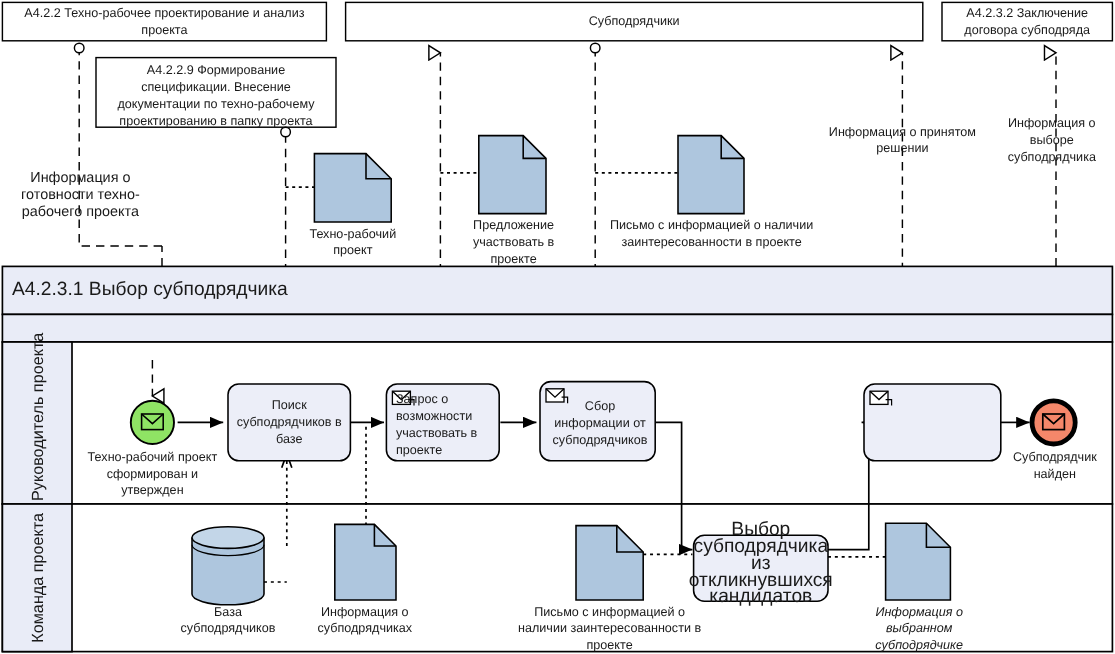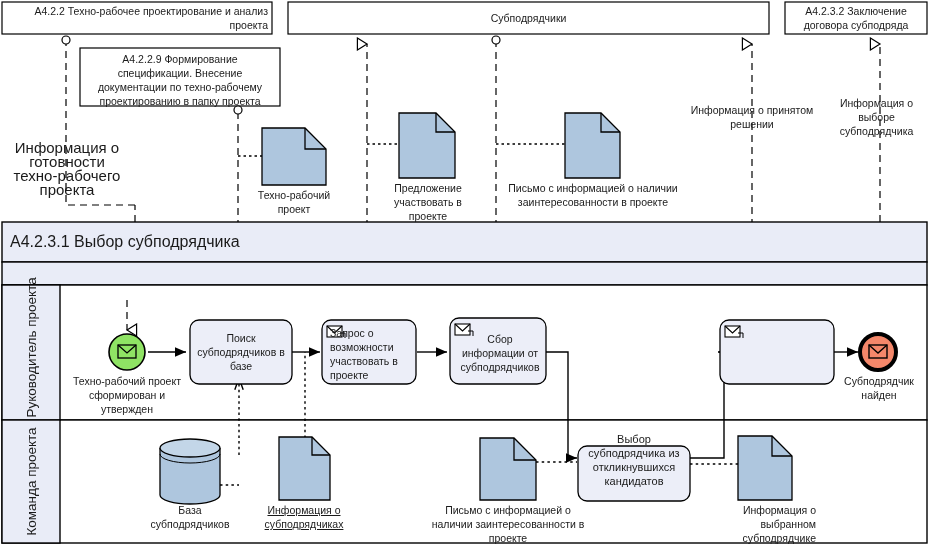--- a/index.html
+++ b/index.html
@@ -170,26 +170,26 @@
     <path d="M514,438 L514,460 L536,460" fill="none" stroke="#000" stroke-width="1.3"></path>
   </g>
   <g>
     <path d="M738,436 L772,436 L792,456 L792,500 L738,500 z" fill="#aec6de" stroke="#000" stroke-width="1.3"></path>
     <path d="M772,436 L772,456 L792,456" fill="none" stroke="#000" stroke-width="1.3"></path>
   </g>
 </svg>
 
 <div style="position:absolute;left:0;top:0;width:929px;height:545px;">
 
-  <div style="position:absolute;left:6px;top:4px;width:262px;text-align:right;font-size:10.5px;line-height:14px;color:#1a1a1a;">A4.2.2 Техно-рабочее проектирование и анализ проекта</div>
+  <div style="position:absolute;left:6px;top:4px;width:262px;text-align:center;font-size:10.5px;line-height:14px;color:#1a1a1a;">A4.2.2 Техно-рабочее проектирование и анализ проекта</div>
   <div style="position:absolute;left:292px;top:11px;width:473px;text-align:center;font-size:10.5px;line-height:14px;color:#1a1a1a;">Субподрядчики</div>
   <div style="position:absolute;left:789px;top:4px;width:134px;text-align:center;font-size:10.5px;line-height:14px;color:#1a1a1a;">A4.2.3.2 Заключение договора субподряда</div>
   <div style="position:absolute;left:84px;top:52px;width:192px;text-align:center;font-size:10.5px;line-height:14px;color:#1a1a1a;">A4.2.2.9 Формирование спецификации. Внесение документации по техно-рабочему проектированию в папку проекта</div>
 
-  <div style="position:absolute;left:8px;top:141px;width:118px;text-align:center;font-size:15px;line-height:14px;color:#1a1a1a;">Информация о готовности техно-рабочего проекта</div>
+  <div style="position:absolute;left:8px;top:141px;width:118px;text-align:center;font-size:12px;line-height:14px;color:#1a1a1a;">Информация о готовности техно-рабочего проекта</div>
   <div style="position:absolute;left:688px;top:103px;width:128px;text-align:center;font-size:10.5px;line-height:14px;color:#1a1a1a;">Информация о принятом решении</div>
   <div style="position:absolute;left:824px;top:96px;width:105px;text-align:center;font-size:10.5px;line-height:14px;color:#1a1a1a;">Информация о выборе субподрядчика</div>
 
   <div style="position:absolute;left:248px;top:188px;width:92px;text-align:center;font-size:10.5px;line-height:14px;color:#1a1a1a;">Техно-рабочий проект</div>
   <div style="position:absolute;left:380px;top:181px;width:96px;text-align:center;font-size:10.5px;line-height:14px;color:#1a1a1a;">Предложение участвовать в проекте</div>
   <div style="position:absolute;left:505px;top:181px;width:176px;text-align:center;font-size:10.5px;line-height:14px;color:#1a1a1a;">Письмо с информацией о наличии заинтересованности в проекте</div>
 
   <div style="position:absolute;left:10px;top:231px;font-size:16px;line-height:22px;color:#1a1a1a;">A4.2.3.1 Выбор субподрядчика</div>
 
   <div style="position:absolute;left:2px;top:285px;width:58px;height:135px;display:flex;align-items:center;justify-content:center;">
@@ -198,21 +198,21 @@
   <div style="position:absolute;left:2px;top:420px;width:58px;height:123px;display:flex;align-items:center;justify-content:center;">
     <span style="transform:rotate(-90deg);white-space:nowrap;font-size:13.5px;line-height:17px;color:#1a1a1a;text-align:center;display:block;width:120px;">Команда проекта</span>
   </div>
 
   <div style="position:absolute;left:62px;top:374px;width:130px;text-align:center;font-size:10.5px;line-height:14px;color:#1a1a1a;">Техно-рабочий проект сформирован и утвержден</div>
   <div style="position:absolute;left:834px;top:374px;width:90px;text-align:center;font-size:10.5px;line-height:14px;color:#1a1a1a;">Субподрядчик найден</div>
 
   <div style="position:absolute;left:192px;top:320px;width:98px;height:64px;display:flex;align-items:center;justify-content:center;text-align:center;font-size:10.5px;line-height:14px;color:#1a1a1a;">Поиск субподрядчиков в базе</div>
   <div style="position:absolute;left:330px;top:320px;width:82px;height:68px;display:flex;align-items:center;justify-content:center;font-size:10.5px;line-height:14px;color:#1a1a1a;">Запрос о возможности участвовать в проекте</div>
   <div style="position:absolute;left:456px;top:320px;width:88px;height:66px;display:flex;align-items:center;justify-content:center;text-align:center;font-size:10.5px;line-height:14px;color:#1a1a1a;">Сбор информации от субподрядчиков</div>
-  <div style="position:absolute;left:580px;top:432px;width:108px;height:55px;display:flex;align-items:center;justify-content:center;text-align:center;font-size:11px;line-height:14px;color:#1a1a1a;">Выбор субподрядчика из откликнувшихся кандидатов</div>
+  <div style="position:absolute;left:580px;top:442px;width:108px;height:55px;display:flex;align-items:center;justify-content:center;text-align:center;font-size:16px;line-height:14px;color:#1a1a1a;">Выбор субподрядчика из откликнувшихся кандидатов</div>
 
   <div style="position:absolute;left:140px;top:503px;width:100px;text-align:center;font-size:10.5px;line-height:14px;color:#1a1a1a;">База субподрядчиков</div>
-  <div style="position:absolute;left:252px;top:503px;width:104px;text-align:center;font-size:10.5px;line-height:14px;color:#1a1a1a;text-decoration:underline;">Информация о субподрядчиках</div>
+  <div style="position:absolute;left:252px;top:503px;width:104px;text-align:center;font-size:10.5px;line-height:14px;color:#1a1a1a;">Информация о субподрядчиках</div>
   <div style="position:absolute;left:424px;top:503px;width:168px;text-align:center;font-size:10.5px;line-height:14px;color:#1a1a1a;">Письмо с информацией о наличии заинтересованности в проекте</div>
-  <div style="position:absolute;left:716px;top:503px;width:100px;text-align:right;font-size:10.5px;line-height:14px;color:#1a1a1a;">Информация о выбранном субподрядчике</div>
+  <div style="position:absolute;left:716px;top:503px;width:100px;text-align:center;font-size:10.5px;line-height:14px;color:#1a1a1a;font-style:italic;">Информация о выбранном субподрядчике</div>
 
 </div>
 </div>
 
 </body></html>

